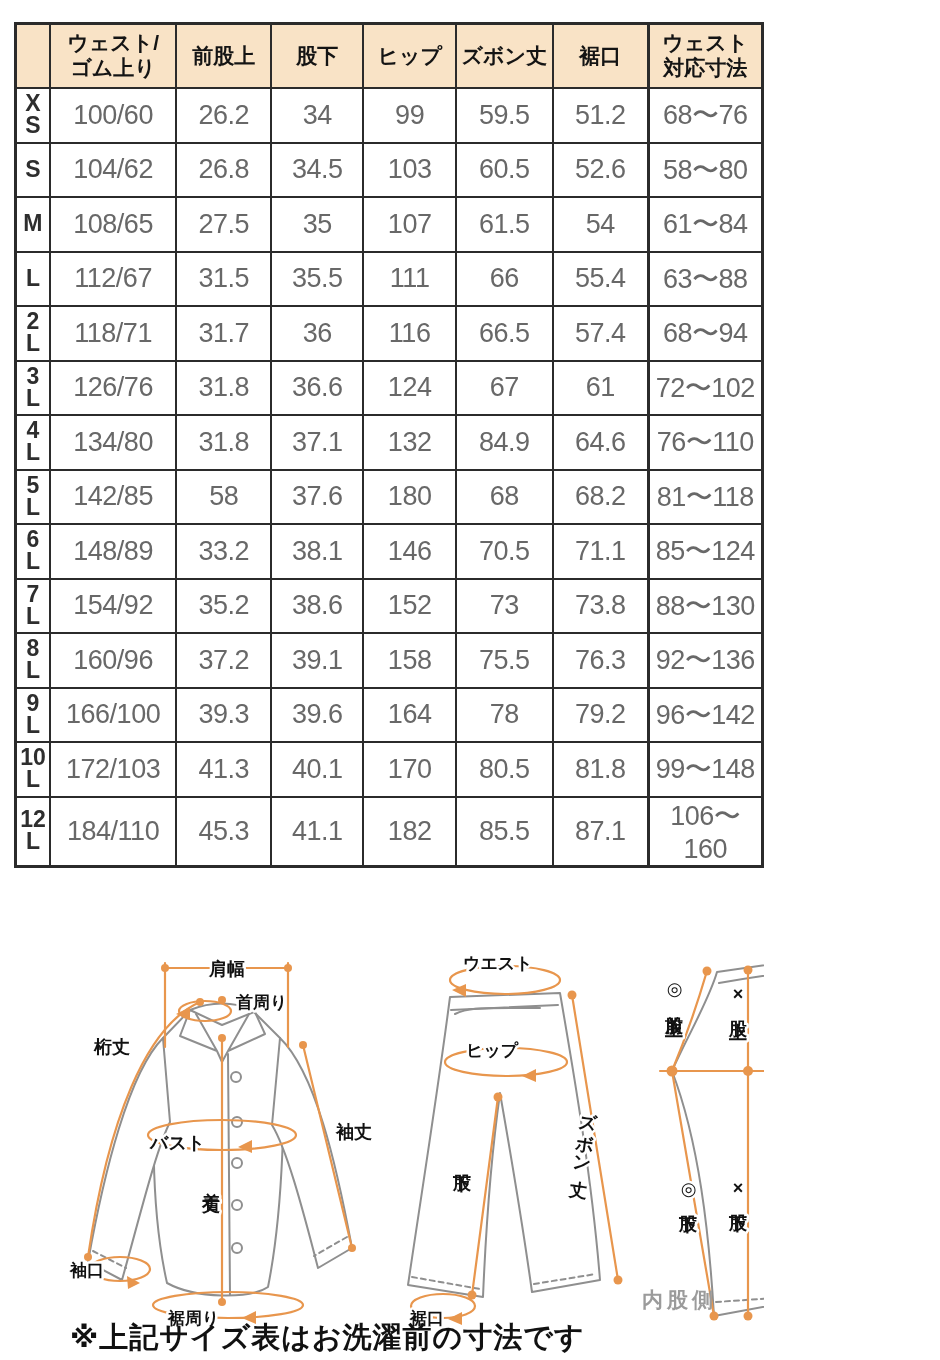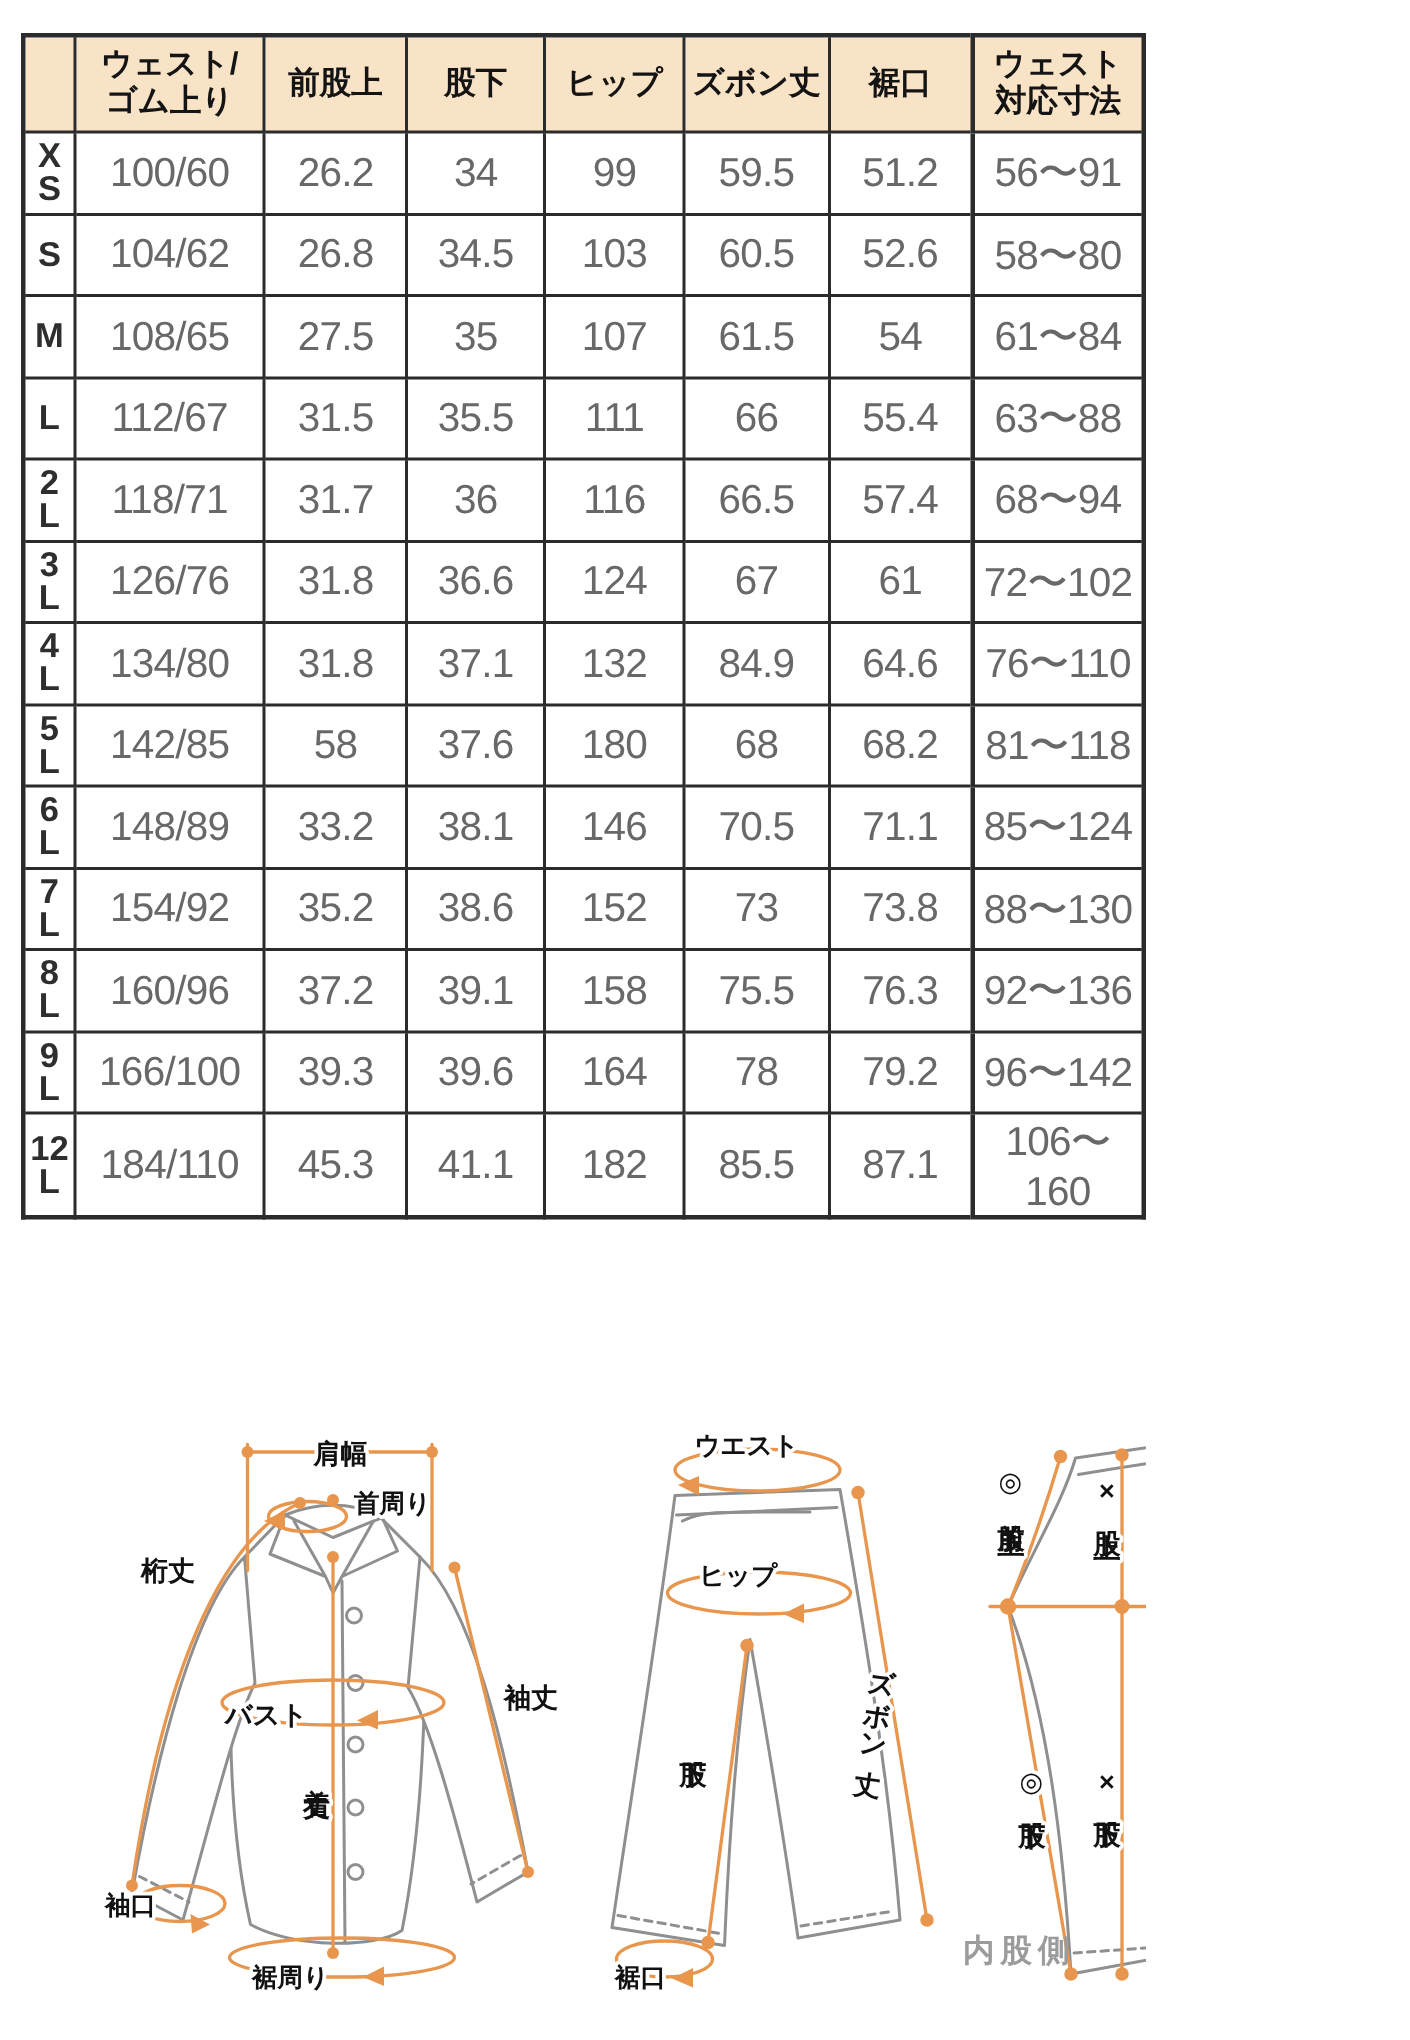--- a/index.html
+++ b/index.html
@@ -91,21 +91,21 @@
     <tbody>
         <tr>
           <th>X
 S</th>
           <td>100/60</td>
           <td>26.2</td>
           <td>34</td>
           <td>99</td>
           <td>59.5</td>
           <td>51.2</td>
-          <td>56〜91</td>
+          <td>68〜76</td>
         </tr>
         <tr>
           <th>S</th>
           <td>104/62</td>
           <td>26.8</td>
           <td>34.5</td>
           <td>103</td>
           <td>60.5</td>
           <td>52.6</td>
           <td>58〜80</td>
@@ -210,20 +210,31 @@
         <tr>
           <th>9
 L</th>
           <td>166/100</td>
           <td>39.3</td>
           <td>39.6</td>
           <td>164</td>
           <td>78</td>
           <td>79.2</td>
           <td>96〜142</td>
+        </tr>
+        <tr>
+          <th>10
+L</th>
+          <td>172/103</td>
+          <td>41.3</td>
+          <td>40.1</td>
+          <td>170</td>
+          <td>80.5</td>
+          <td>81.8</td>
+          <td>99〜148</td>
         </tr>
         <tr>
           <th>12
 L</th>
           <td>184/110</td>
           <td>45.3</td>
           <td>41.1</td>
           <td>182</td>
           <td>85.5</td>
           <td>87.1</td>
@@ -339,14 +350,15 @@
 
       <text class="lbl v" x="738" y="34">×股上</text>
       <text class="lbl v" x="688" y="228">◎股下</text>
       <text class="lbl v" x="738" y="228">×股下</text>
 
       <text class="side-lbl" x="642" y="357">内股側</text>
       <text class="side-lbl" x="810" y="357">ヒップ側</text>
     </g>
   </svg>
 
+  <div id="note">※上記サイズ表はお洗濯前の寸法です</div>
 
 </div>
 
 </body></html>

